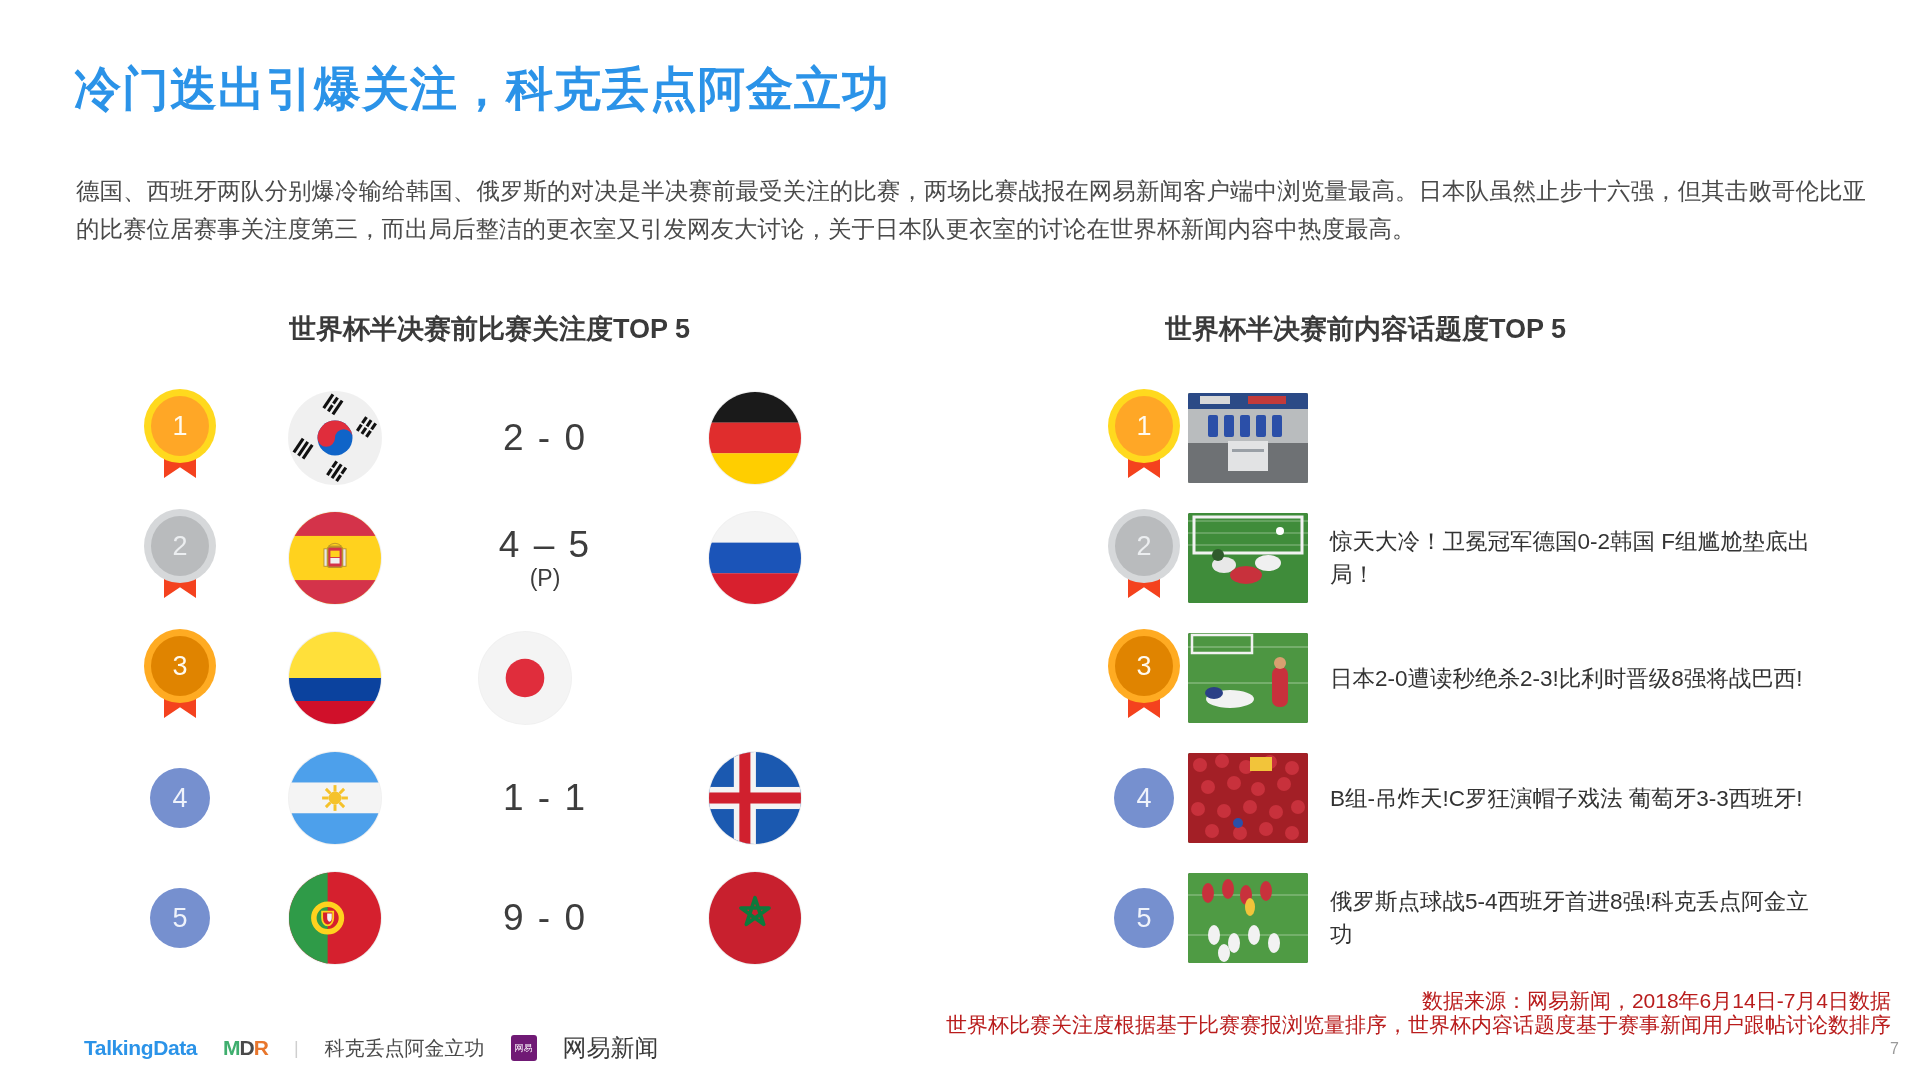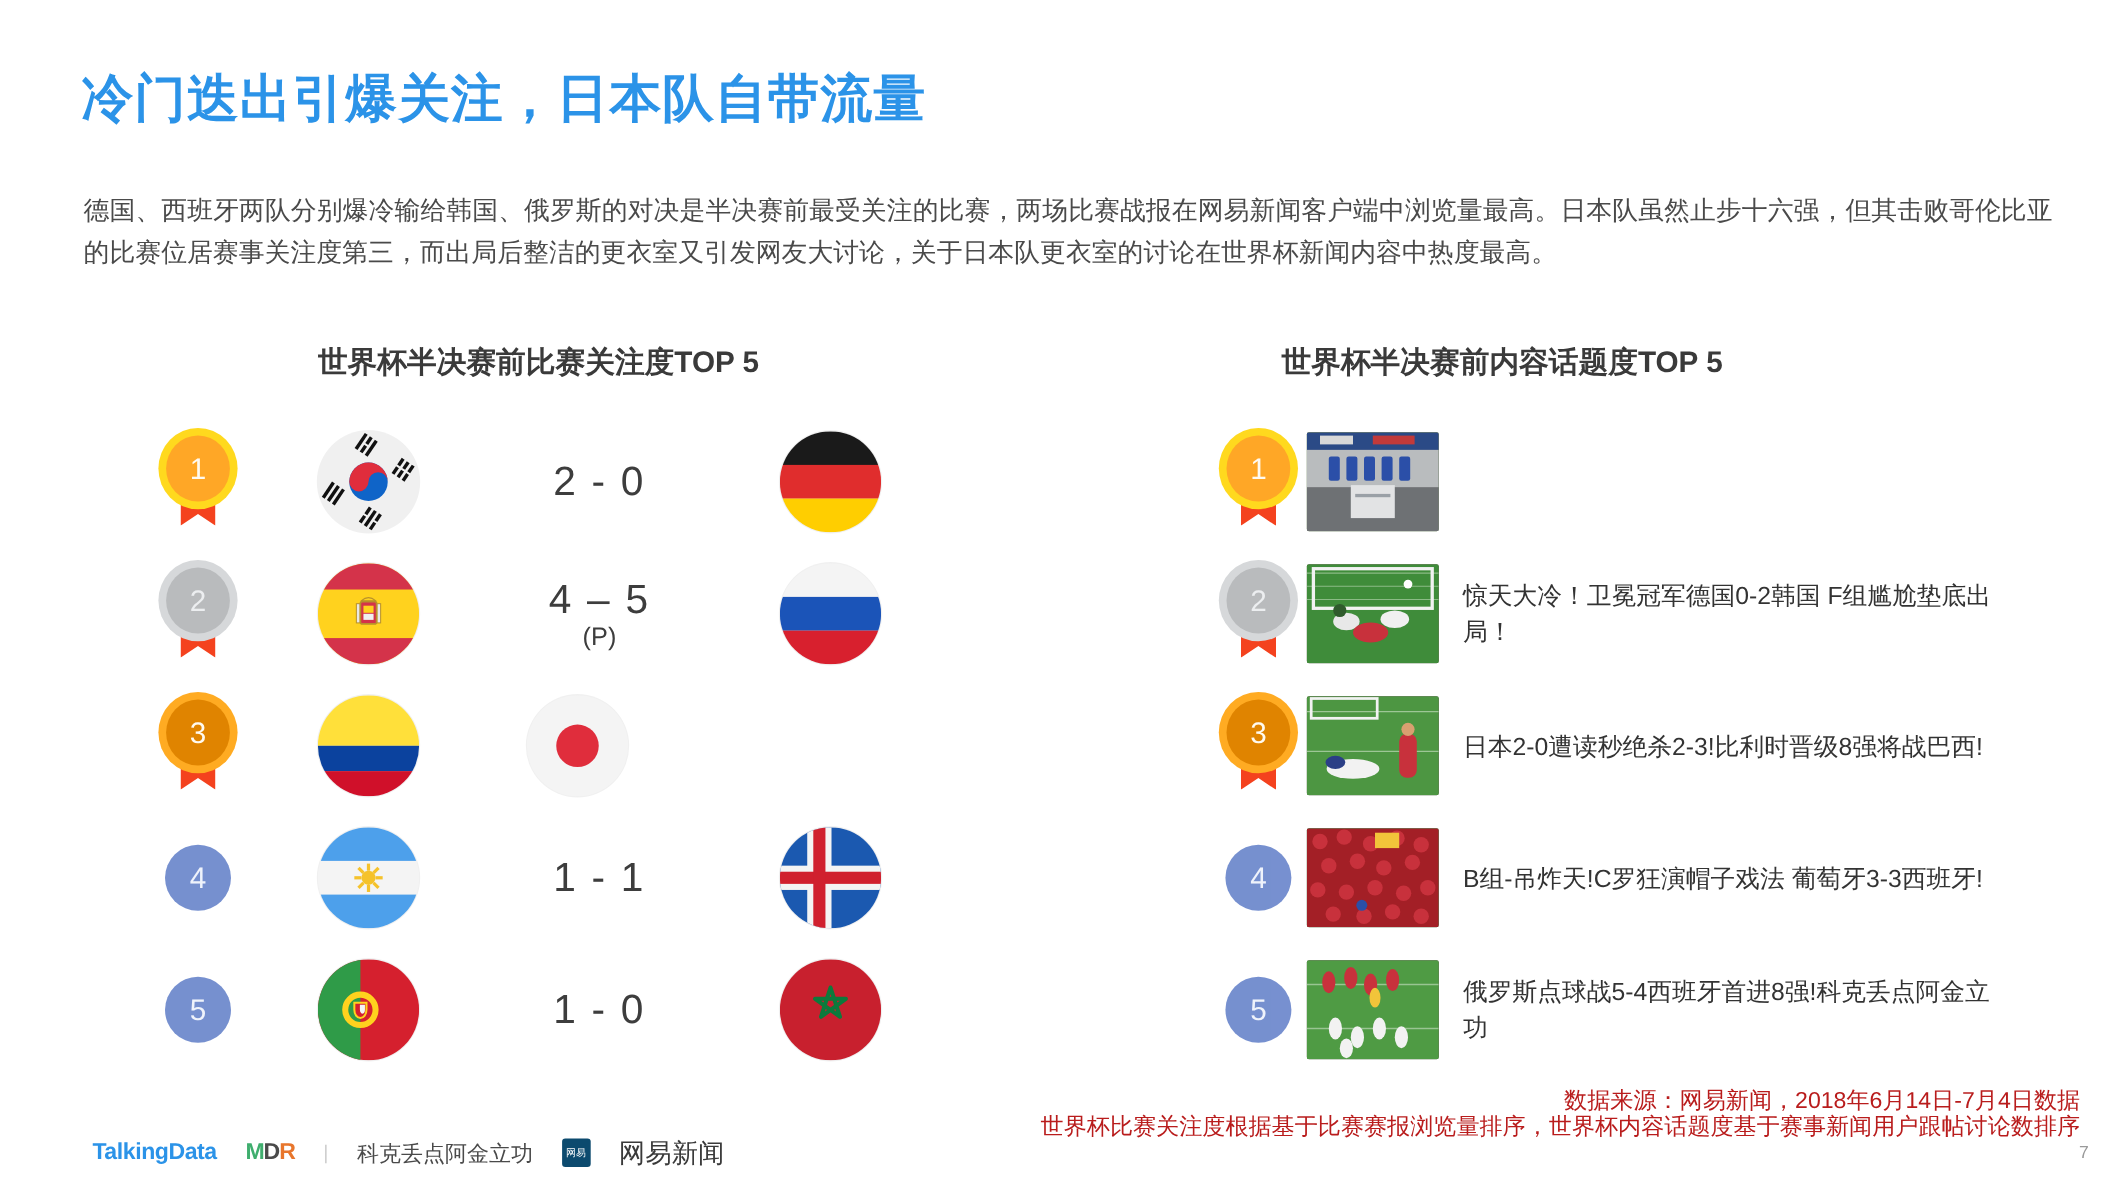--- a/index.html
+++ b/index.html
@@ -106,31 +106,31 @@
     position: absolute; left: 84px; top: 1032px;
     display: flex; align-items: center; gap: 26px;
   }
   .logo-td { font-size: 21px; font-weight: bold; color: #2b93e8; letter-spacing: -.4px; }
   .logo-mdr { font-size: 21px; font-weight: bold; letter-spacing: -1px; }
   .logo-mdr .m { color:#3fae6e; } .logo-mdr .d { color:#4a4a4a; } .logo-mdr .r { color:#e8762c; }
   .logo-sep { color:#cfcfcf; font-size: 18px; }
   .logo-mt { font-size: 20px; color: #4a4a4a; }
   .logo-nebox {
     display:inline-flex; align-items:center; justify-content:center;
-    width: 26px; height: 26px; background:#0c4a6e; border-radius:3px;
+    width: 26px; height: 26px; background:#701a75; border-radius:3px;
     color:#fff; font-size: 9px; line-height: 9px; text-align:center;
   }
   .logo-ne { font-size: 24px; color: #3a3a3a; }
 </style>
 </head>
 <body>
 
 <div class="page">
 
-  <div class="title">冷门迭出引爆关注，日本队自带流量</div>
+  <div class="title">冷门迭出引爆关注，科克丢点阿金立功</div>
   <div class="intro">德国、西班牙两队分别爆冷输给韩国、俄罗斯的对决是半决赛前最受关注的比赛，两场比赛战报在网易新闻客户端中浏览量最高。日本队虽然止步十六强，但其击败哥伦比亚的比赛位居赛事关注度第三，而出局后整洁的更衣室又引发网友大讨论，关于日本队更衣室的讨论在世界杯新闻内容中热度最高。</div>
 
   <div class="sec-head left">世界杯半决赛前比赛关注度TOP 5</div>
   <div class="sec-head right">世界杯半决赛前内容话题度TOP 5</div>
 
   <div class="match-list" id="match-list">
       <div class="match-row">
         <div class="rank-cell">
           <div class="medal gold">
             <div class="ribbon"></div>
@@ -290,21 +290,21 @@
               <rect width="100" height="100" fill="#d5202e"></rect>
               <rect width="42" height="100" fill="#2f9b48"></rect>
               <g transform="translate(42,50)">
                 <circle r="15" fill="none" stroke="#ffd21e" stroke-width="6"></circle>
                 <path d="M-6 -7 h12 v7 a6 8 0 0 1 -6 8 a6 8 0 0 1 -6 -8z" fill="#d5202e" stroke="#ffd21e" stroke-width="2"></path>
                 <path d="M-0.5 -5 h5 v5 a3 4 0 0 1 -3 4 a3 4 0 0 1 -2 -4z" fill="#f4f4f4"></path>
               </g>
             </svg>
           </div>
         </div>
-        <div class="score-cell">1 - 0</div>
+        <div class="score-cell">9 - 0</div>
         <div class="flag-cell">
           <div class="flag">
             <svg viewBox="0 0 100 100" xmlns="http://www.w3.org/2000/svg">
               <rect width="100" height="100" fill="#c8202e"></rect>
               <path d="M50 28 L59.4 56.9 L34.8 39.1 L65.2 39.1 L40.6 56.9 Z" fill="none" stroke="#0d7a3c" stroke-width="4" stroke-linejoin="round"></path>
             </svg>
           </div>
         </div>
       </div>
     </div>

